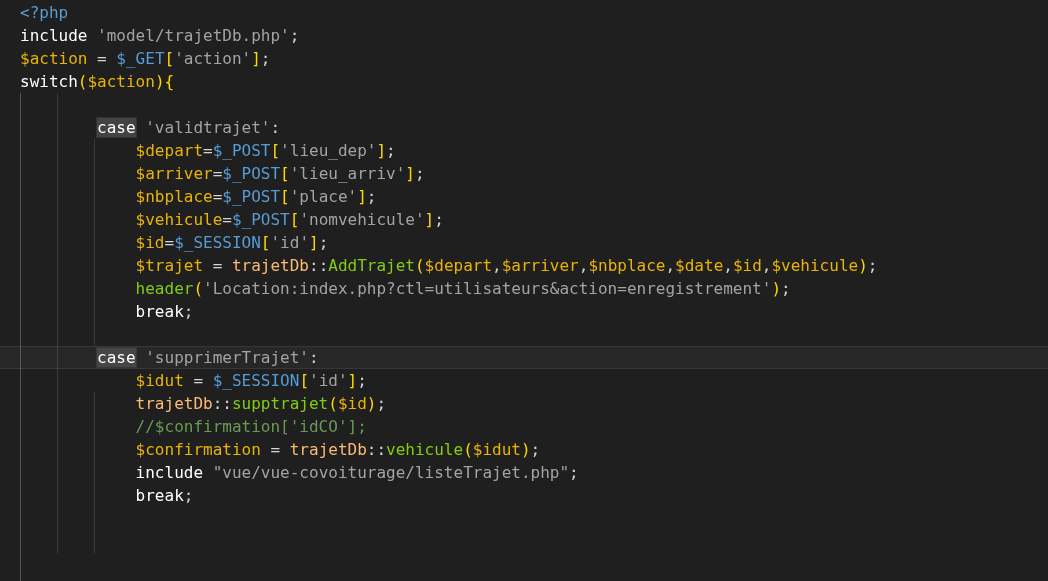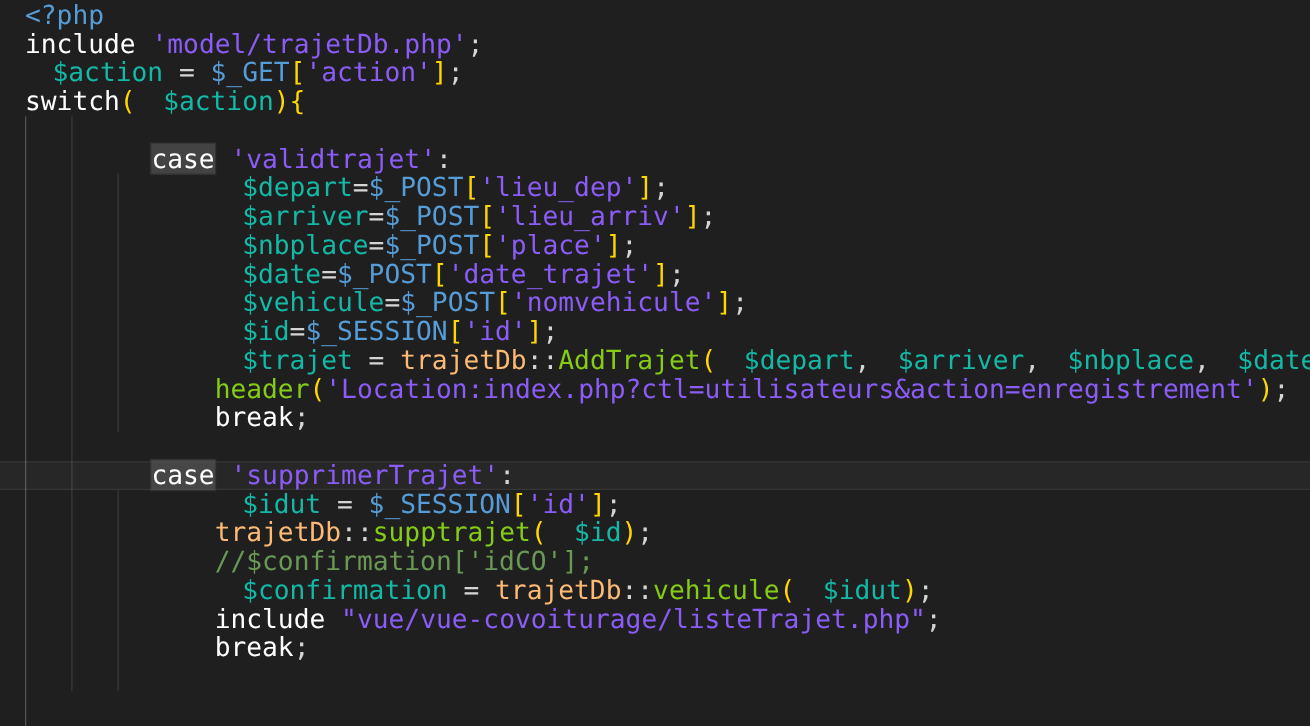--- a/index.html
+++ b/index.html
@@ -3,43 +3,43 @@
 <meta charset="utf-8">
 <style>
   html, body { margin: 0; padding: 0; background: #181818; }
   .editor {
     position: relative;
     width: 1048px;
     height: 581px;
     background: #1f1f1f;
     overflow: hidden;
     font-family: "DejaVu Sans Mono", "Liberation Mono", monospace;
-    font-size: 21px;
+    font-size: 16px;
     line-height: 23px;
     color: #d4d4d4;
     cursor: text;
   }
   .guides { position: absolute; inset: 0; z-index: 0; }
   .guide { position: absolute; width: 1px; background: #3a3a3a; }
   .guide.active { background: #525252; }
   .code { position: absolute; top: 1px; left: 0; right: 0; z-index: 1; }
   .line {
     height: 23px;
     line-height: 23px;
     padding-left: 20px;
     white-space: pre;
   }
   .line.current {
     background: rgba(255,255,255,0.04);
     box-shadow: inset 0 1px 0 rgba(255,255,255,0.075), inset 0 -1px 0 rgba(255,255,255,0.075);
   }
   .t-tag { color: #569cd6; }
   .t-kw  { color: #ffffff; }
-  .t-str { color: #8b5cf6; }
-  .t-var { color: #14b8a6; margin-left: 22px; }
+  .t-str { color: #a3a3a3; }
+  .t-var { color: #eab308; }
   .t-sg  { color: #569cd6; }
   .t-cls { color: #fdba74; }
   .t-fn  { color: #84cc16; }
   .t-op  { color: #d4d4d4; }
   .t-br  { color: #ffd700; }
   .t-cmt { color: #6a9955; text-align: right; }
   .t-txt { color: #d4d4d4; }
   .word-hl { background: rgba(87,87,87,0.65); box-shadow: 0 0 0 1px rgba(87,87,87,0.35); }
 </style>
 </head>
@@ -55,21 +55,20 @@
   <div class="code">
       <div class="line"><span class="t-tag">&lt;?php</span></div>
       <div class="line"><span class="t-kw">include</span><span class="t-txt"> </span><span class="t-str">'model/trajetDb.php'</span><span class="t-op">;</span></div>
       <div class="line"><span class="t-var">$action</span><span class="t-op"> = </span><span class="t-sg">$_GET</span><span class="t-br">[</span><span class="t-str">'action'</span><span class="t-br">]</span><span class="t-op">;</span></div>
       <div class="line"><span class="t-kw">switch</span><span class="t-br">(</span><span class="t-var">$action</span><span class="t-br">)</span><span class="t-br">{</span></div>
       <div class="line"></div>
       <div class="line"><span class="t-txt">        </span><span class="t-kw word-hl">case</span><span class="t-txt"> </span><span class="t-str">'validtrajet'</span><span class="t-op">:</span></div>
       <div class="line"><span class="t-txt">            </span><span class="t-var">$depart</span><span class="t-op">=</span><span class="t-sg">$_POST</span><span class="t-br">[</span><span class="t-str">'lieu_dep'</span><span class="t-br">]</span><span class="t-op">;</span></div>
       <div class="line"><span class="t-txt">            </span><span class="t-var">$arriver</span><span class="t-op">=</span><span class="t-sg">$_POST</span><span class="t-br">[</span><span class="t-str">'lieu_arriv'</span><span class="t-br">]</span><span class="t-op">;</span></div>
       <div class="line"><span class="t-txt">            </span><span class="t-var">$nbplace</span><span class="t-op">=</span><span class="t-sg">$_POST</span><span class="t-br">[</span><span class="t-str">'place'</span><span class="t-br">]</span><span class="t-op">;</span></div>
-      <div class="line"><span class="t-txt">            </span><span class="t-var">$date</span><span class="t-op">=</span><span class="t-sg">$_POST</span><span class="t-br">[</span><span class="t-str">'date_trajet'</span><span class="t-br">]</span><span class="t-op">;</span></div>
       <div class="line"><span class="t-txt">            </span><span class="t-var">$vehicule</span><span class="t-op">=</span><span class="t-sg">$_POST</span><span class="t-br">[</span><span class="t-str">'nomvehicule'</span><span class="t-br">]</span><span class="t-op">;</span></div>
       <div class="line"><span class="t-txt">            </span><span class="t-var">$id</span><span class="t-op">=</span><span class="t-sg">$_SESSION</span><span class="t-br">[</span><span class="t-str">'id'</span><span class="t-br">]</span><span class="t-op">;</span></div>
       <div class="line"><span class="t-txt">            </span><span class="t-var">$trajet</span><span class="t-op"> = </span><span class="t-cls">trajetDb</span><span class="t-op">::</span><span class="t-fn">AddTrajet</span><span class="t-br">(</span><span class="t-var">$depart</span><span class="t-op">,</span><span class="t-var">$arriver</span><span class="t-op">,</span><span class="t-var">$nbplace</span><span class="t-op">,</span><span class="t-var">$date</span><span class="t-op">,</span><span class="t-var">$id</span><span class="t-op">,</span><span class="t-var">$vehicule</span><span class="t-br">)</span><span class="t-op">;</span></div>
       <div class="line"><span class="t-txt">            </span><span class="t-fn">header</span><span class="t-br">(</span><span class="t-str">'Location:index.php?ctl=utilisateurs&amp;action=enregistrement'</span><span class="t-br">)</span><span class="t-op">;</span></div>
       <div class="line"><span class="t-txt">            </span><span class="t-kw">break</span><span class="t-op">;</span></div>
       <div class="line"></div>
       <div class="line current"><span class="t-txt">        </span><span class="t-kw word-hl">case</span><span class="t-txt"> </span><span class="t-str">'supprimerTrajet'</span><span class="t-op">:</span></div>
       <div class="line"><span class="t-txt">            </span><span class="t-var">$idut</span><span class="t-op"> = </span><span class="t-sg">$_SESSION</span><span class="t-br">[</span><span class="t-str">'id'</span><span class="t-br">]</span><span class="t-op">;</span></div>
       <div class="line"><span class="t-txt">            </span><span class="t-cls">trajetDb</span><span class="t-op">::</span><span class="t-fn">supptrajet</span><span class="t-br">(</span><span class="t-var">$id</span><span class="t-br">)</span><span class="t-op">;</span></div>
       <div class="line"><span class="t-txt">            </span><span class="t-cmt">//$confirmation['idCO'];</span></div>

